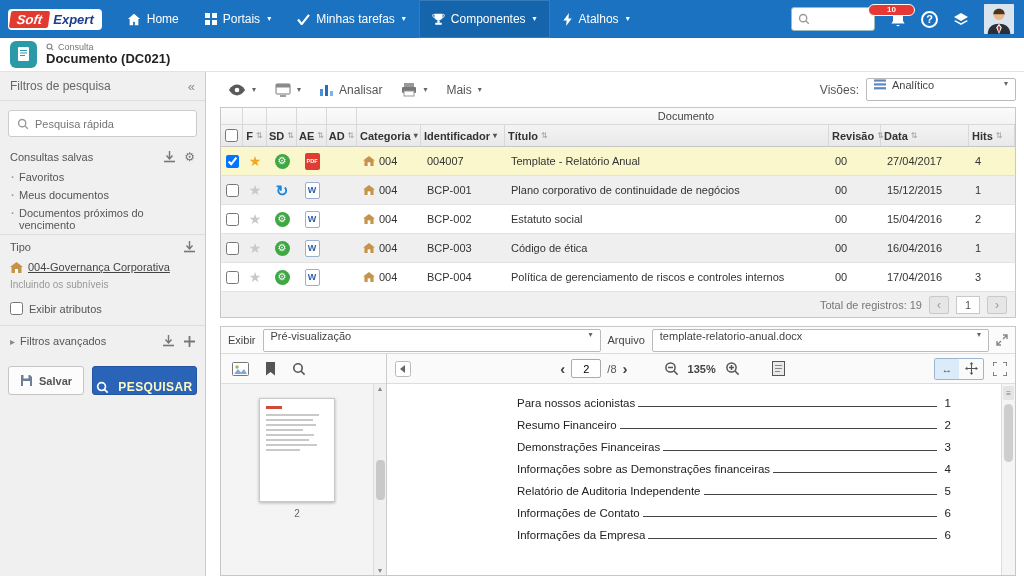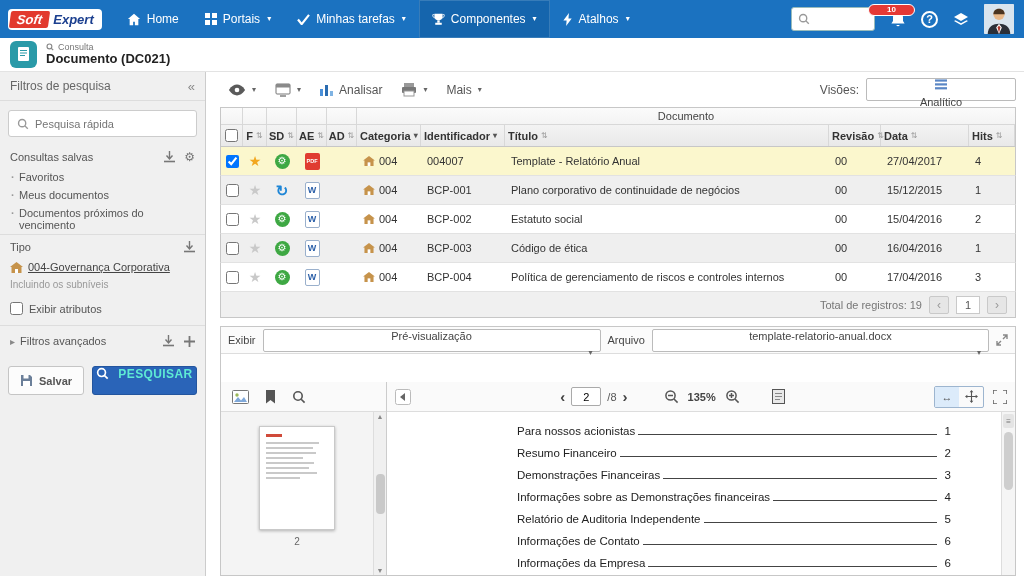--- a/index.html
+++ b/index.html
@@ -44,28 +44,28 @@
   a.blue { color: #2a7cc2; text-decoration: none; cursor: pointer; }
   .divider { border-top: 1px solid #ddd; }
   .tipo-link { padding: 4px 10px 2px; display: flex; align-items: center; gap: 5px; }
   .tipo-link a { color: #444; text-decoration: underline; cursor: pointer; }
   .subnote { padding: 4px 10px 6px; color: #999; font-size: 10px; }
   .cb-row { display: flex; align-items: center; gap: 6px; padding: 6px 10px 10px; }
   .adv-row { display: flex; align-items: center; gap: 5px; padding: 9px 10px; border-top: 1px solid #ddd; }
   .adv-row .sb-icons { margin-left: auto; display: flex; gap: 10px; color: #777; }
   .btn-row { display: flex; gap: 8px; padding: 10px 8px; }
   .btn-save { background: #fcfcfc; border: 1px solid #c5c5c5; border-radius: 3px; height: 29px; padding: 0 11px; display: flex; align-items: center; gap: 6px; font-weight: bold; color: #555; cursor: pointer; }
-  .btn-search { flex: 1; background: #2a64b8; border: 1px solid #23559e; border-radius: 3px; color: #5eead4; font-weight: bold; font-size: 12px; display: flex; align-items: flex-start; justify-content: center; gap: 9px; letter-spacing: .4px; cursor: pointer; }
+  .btn-search { flex: 1; background: #2a64b8; border: 1px solid #23559e; border-radius: 3px; color: #fef9c3; font-weight: bold; font-size: 12px; display: flex; align-items: flex-end; justify-content: center; gap: 9px; letter-spacing: .4px; cursor: pointer; }
 
   
   .main { flex: 1; display: flex; flex-direction: column; padding: 0 8px 0 14px; min-width: 0; }
   .toolbar { height: 35px; display: flex; align-items: center; gap: 3px; color: #555; flex-shrink: 0; }
   .tb-btn { display: flex; align-items: center; gap: 5px; height: 26px; padding: 0 8px; border-radius: 3px; cursor: pointer; }
   .views { margin-left: auto; display: flex; align-items: center; gap: 7px; color: #555; }
-  .select { border: 1px solid #bbb; background: #fff; border-radius: 2px; height: 23px; display: flex; align-items: center; gap: 6px; padding: 0 7px; cursor: pointer; font-size: 11px; color: #444; flex-direction: column; }
+  .select { border: 1px solid #bbb; background: #fff; border-radius: 2px; height: 23px; display: flex; gap: 6px; padding: 0 7px; cursor: pointer; font-size: 11px; color: #444; }
   .sel-caret { margin-left: auto; font-size: 8px; color: #666; }
 
   
   .grid { display: grid; grid-template-columns: 22px 24px 30px 30px 30px 64px 84px 1fr 52px 88px 46px; }
   .thead { border: 1px solid #c7c7c7; background: linear-gradient(#fbfbfb, #e9e9e9); font-size: 11px; color: #333; flex-shrink: 0; }
   .th { display: flex; align-items: center; justify-content: center; gap: 3px; border-right: 1px solid #d8d8d8; height: 21px; font-weight: bold; padding: 0 3px; cursor: pointer; }
   .th.left { justify-content: flex-start; }
   .gcell { height: 17px; border-right: 1px solid #d8d8d8; border-bottom: 1px solid #d8d8d8; }
   .group { grid-column: 6 / 12; display: flex; align-items: center; justify-content: center; height: 17px; border-bottom: 1px solid #d8d8d8; color: #444; }
   .sorticon { font-size: 8px; color: #999; font-weight: normal; }
@@ -81,21 +81,21 @@
   .sd-rev { color: #1f86d6; font-size: 15px; font-weight: bold; line-height: 1; }
   .file { width: 15px; height: 17px; border-radius: 2px; display: flex; align-items: center; justify-content: center; font-weight: bold; }
   .file.pdf { background: #e03c31; color: #fff; font-size: 5.5px; }
   .file.doc { background: #fff; border: 1px solid #9ab0cc; color: #2b5fa8; font-size: 9px; }
   .tfoot { height: 26px; background: #f0f0f0; border: 1px solid #c7c7c7; border-top: none; display: flex; align-items: center; justify-content: flex-end; gap: 7px; padding: 0 8px; color: #777; font-size: 11px; flex-shrink: 0; }
   .pg-btn { width: 20px; height: 18px; background: #e6e6e6; border: 1px solid #c9c9c9; border-radius: 2px; display: flex; align-items: center; justify-content: center; color: #999; font-size: 12px; cursor: pointer; }
   .pg-num { width: 24px; height: 18px; background: #fff; border: 1px solid #c9c9c9; display: flex; align-items: center; justify-content: center; color: #555; }
 
   
   .splitter { height: 8px; flex-shrink: 0; }
-  .preview { flex: 1; border: 1px solid #c7c7c7; display: flex; flex-direction: column; min-height: 0; gap: 28px; }
+  .preview { flex: 1; border: 1px solid #c7c7c7; display: flex; flex-direction: column; min-height: 0; }
   .pv-head { height: 27px; background: #fbfbfb; border-bottom: 1px solid #ddd; display: flex; align-items: center; gap: 7px; padding: 0 7px; font-size: 11px; color: #444; flex-shrink: 0; }
   .pv-body { flex: 1; display: flex; min-height: 0; }
   .pv-side { width: 166px; border-right: 1px solid #ccc; display: flex; flex-direction: column; flex-shrink: 0; }
   .pv-side-tb { height: 30px; background: #fafafa; border-bottom: 1px solid #ddd; display: flex; align-items: center; gap: 16px; padding: 0 11px; flex-shrink: 0; }
   .pv-side-body { flex: 1; display: flex; min-height: 0; }
   .thumb-area { flex: 1; background: #f4f4f4; display: flex; flex-direction: column; align-items: center; padding-top: 14px; }
   .thumb { width: 76px; height: 104px; background: #fff; border: 1px solid #c9c9c9; box-shadow: 0 1px 3px rgba(0,0,0,.28); padding: 7px 6px; cursor: pointer; }
   .t-red { width: 16px; height: 3px; background: #d04a3a; margin-bottom: 5px; }
   .t-line { height: 2px; background: #c9c9c9; margin-bottom: 3px; }
   .thumb-num { margin-top: 6px; font-size: 10px; color: #666; }

